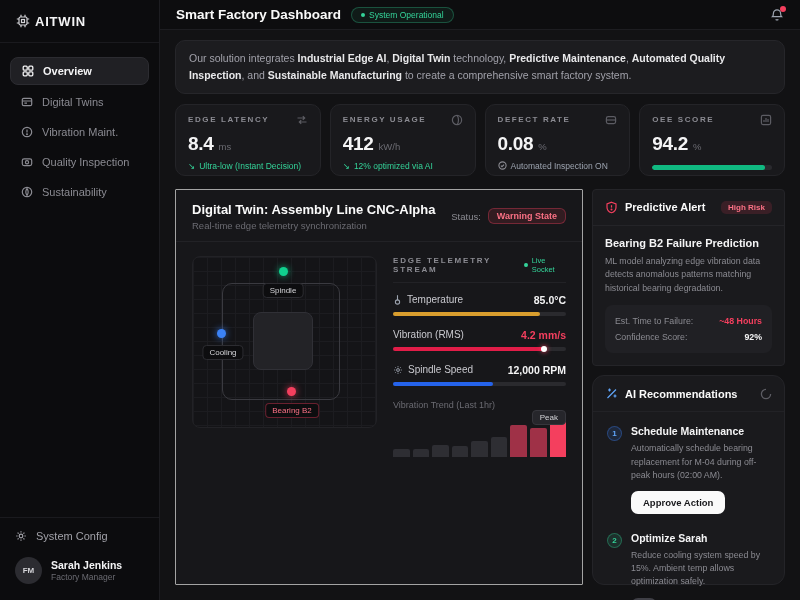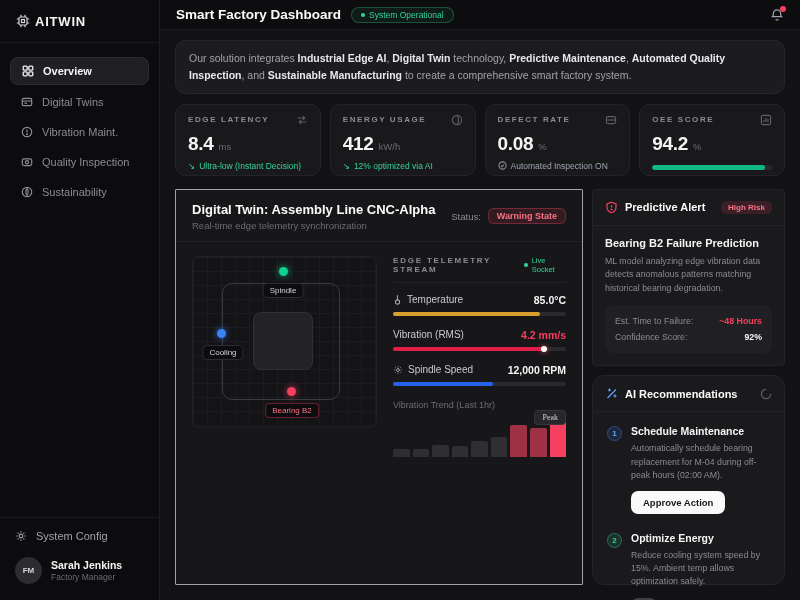--- a/index.html
+++ b/index.html
@@ -91,21 +91,21 @@
   .tele-fill.red::after { content:''; position:absolute; right:-2px; top:50%; transform:translateY(-50%); width:6px; height:6px; border-radius:50%; background:#fff; box-shadow:0 0 5px #f43f5e; }
   .tele-fill.blue { background:#2563eb; }
 
   .trend { margin-top:14px; position:relative; }
   .trend-title { font-size:9px; color:#6b6b72; }
   .trend-bars { display:flex; align-items:flex-end; gap:3px; height:40px; margin-top:7px; }
   .tbar { flex:1; border-radius:2px 2px 0 0; }
   .tbar.normal { background:#2e2e33; }
   .tbar.high { background:#9f3147; }
   .tbar.peak { background:#f43f5e; }
-  .peak-badge { position:absolute; right:0; top:10px; background:#26262b; border:1px solid #36363c; border-radius:4px; padding:2px 7px; font-size:8px; color:#d4d4d8;font-family:Liberation Serif, serif; }
+  .peak-badge { position:absolute; right:0; top:10px; background:#26262b; border:1px solid #36363c; border-radius:4px; padding:2px 7px; font-size:8px; color:#d4d4d8; }
 
   
   .right-col { display:flex; flex-direction:column; gap:9px; min-height:0; }
   .alert-panel { background:#1a1a1d; border:1px solid #242428; border-radius:4px; flex:none; }
   .alert-head { display:flex; align-items:center; gap:7px; padding:11px 12px; border-bottom:1px solid #242428; }
   .alert-title { font-size:11px; font-weight:bold; color:#fafafa; flex:1; }
   .risk-badge { font-size:8px; font-weight:bold; color:#fb7185; background:rgba(244,63,94,.15); border-radius:5px; padding:2px 7px; }
   .alert-body { padding:11px 12px 12px; }
   .alert-heading { font-size:11px; font-weight:bold; color:#f4f4f5; margin-bottom:6px; }
   .alert-text { font-size:8.8px; line-height:1.55; color:#8b8b92; }
@@ -479,21 +479,21 @@
                 <div>
                   <div class="rec-title">Schedule Maintenance</div>
                   <div class="rec-text">Automatically schedule bearing replacement for M-04 during off-peak hours (02:00 AM).</div>
                   <button class="approve-btn">Approve Action</button>
                 </div>
               </div>
 
               <div class="rec-item">
                 <div class="num green">2</div>
                 <div>
-                  <div class="rec-title">Optimize Energy</div>
+                  <div class="rec-title">Optimize Sarah</div>
                   <div class="rec-text">Reduce cooling system speed by 15%. Ambient temp allows optimization safely.</div>
                   <div class="toggle-row">
                     <span class="toggle"></span>
                     <span class="toggle-label">Auto-apply rules</span>
                   </div>
                 </div>
               </div>
 
             </div>
           </section>

